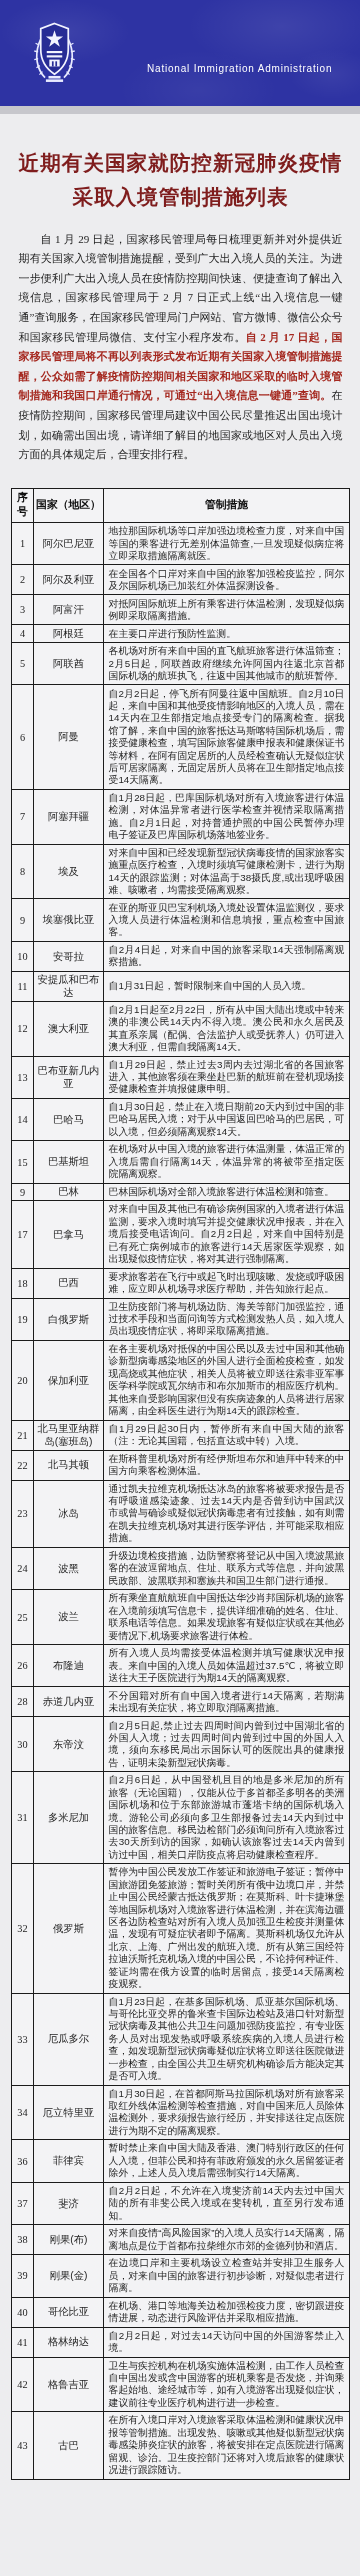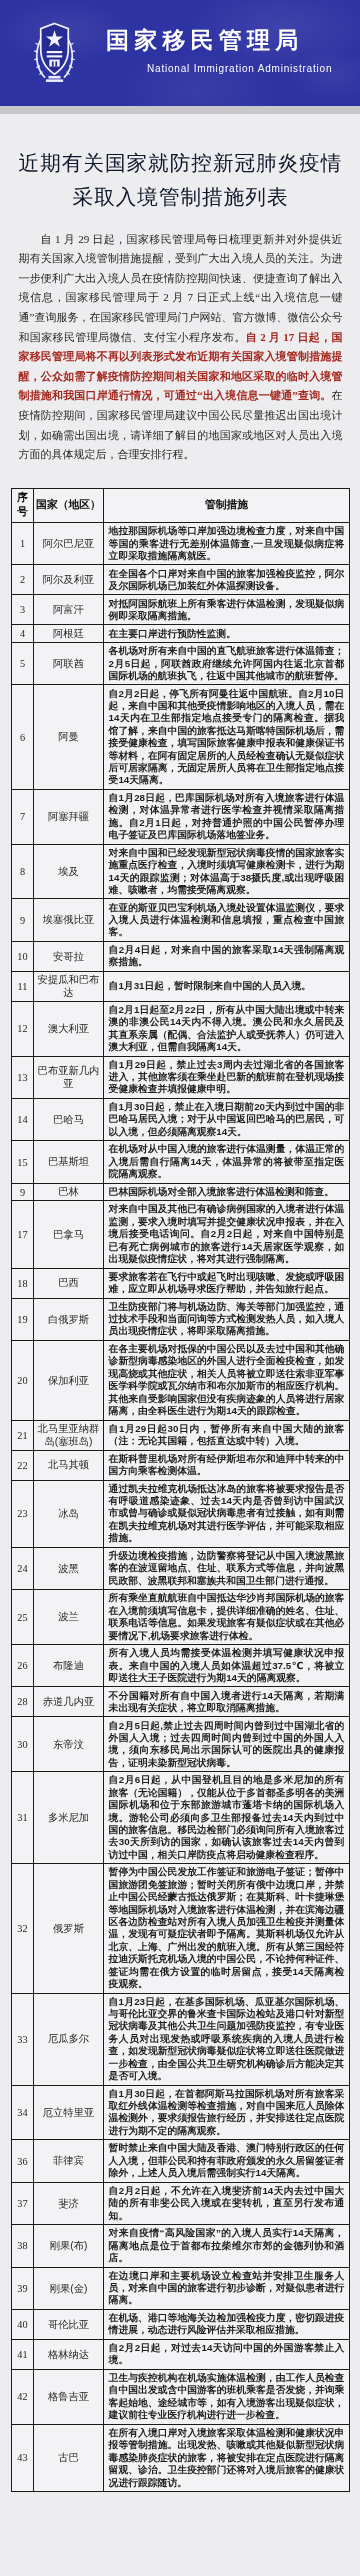--- a/index.html
+++ b/index.html
@@ -35,23 +35,23 @@
     position:absolute;left:107px;top:63px;
     color:#ffffff;font-size:10px;font-weight:normal;letter-spacing:0.8px;
     white-space:nowrap;
     padding-left:40px;
   }
   .strip{height:8.2px;background:#c7c7cc;}
   
   .page-title{
     margin:32px 15.5px 0 15.5px;
     text-align:center;
-    color:#0f172a;
+    color:#7f1d1d;
     font-size:20.6px;
-    font-weight:400;
+    font-weight:700;
     line-height:34px;
     letter-spacing:1px;
   }
   
   .intro{
     margin:15.5px 18.5px 0 18.5px;
     font-family:"Liberation Serif","DejaVu Serif",serif;
     font-size:11px;
     line-height:19.6px;
     text-align:justify;
@@ -93,21 +93,21 @@
     font-weight:normal;
     padding:1px 2.1px;
     line-height:13.4px;
   }
   td.c-measure{
     width:246px;
     font-size:9.8px;
     line-height:12.4px;
     padding:2.1px 4.6px;
     text-align:justify;
-    font-weight:700;
+    font-weight:400;
   }
 </style>
 </head>
 <body>
 
 <div class="banner">
   <svg class="emblem" width="43" height="68" viewBox="0 0 100 156" fill="none">
 
     <path d="M28 140 C8 120 4 88 14 60 C18 48 26 38 34 32" stroke="#e8eaff" stroke-width="4" fill="none"></path>
     <path d="M72 140 C92 120 96 88 86 60 C82 48 74 38 66 32" stroke="#e8eaff" stroke-width="4" fill="none"></path>
@@ -120,21 +120,20 @@
 
     <rect x="32" y="78" width="36" height="5" fill="#f2f3ff"></rect>
     <rect x="32" y="88" width="36" height="5" fill="#f2f3ff"></rect>
     <rect x="38" y="98" width="24" height="16" fill="#f2f3ff"></rect>
     <rect x="44" y="102" width="4" height="12" fill="#272c95"></rect>
     <rect x="52" y="102" width="4" height="12" fill="#272c95"></rect>
 
     <rect x="36" y="136" width="28" height="6" fill="#e8eaff"></rect>
     <rect x="30" y="144" width="40" height="6" fill="#e8eaff"></rect>
   </svg>
-  <div class="banner-cn">国家移民管理局</div>
   <div class="banner-en">National Immigration Administration</div>
 </div>
 <div class="strip"></div>
 
 <div class="page-title">
   <div>近期有关国家就防控新冠肺炎疫情</div>
   <div>采取入境管制措施列表</div>
 </div>
 
 <p class="intro"><span>自 1 月 29 日起，国家移民管理局每日梳理更新并对外提供近期有关国家入境管制措施提醒，受到广大出入境人员的关注。为进一步便利广大出入境人员在疫情防控期间快速、便捷查询了解出入境信息，国家移民管理局于 2 月 7 日正式上线“出入境信息一键通”查询服务，在国家移民管理局门户网站、官方微博、微信公众号和国家移民管理局微信、支付宝小程序发布。</span><span class="seg-red">自 2 月 17 日起，国家移民管理局将不再以列表形式发布近期有关国家入境管制措施提醒，公众如需了解疫情防控期间相关国家和地区采取的临时入境管制措施和我国口岸通行情况，可通过“出入境信息一键通”查询。</span><span>在疫情防控期间，国家移民管理局建议中国公民尽量推迟出国出境计划，如确需出国出境，请详细了解目的地国家或地区对人员出入境方面的具体规定后，合理安排行程。</span></p>

